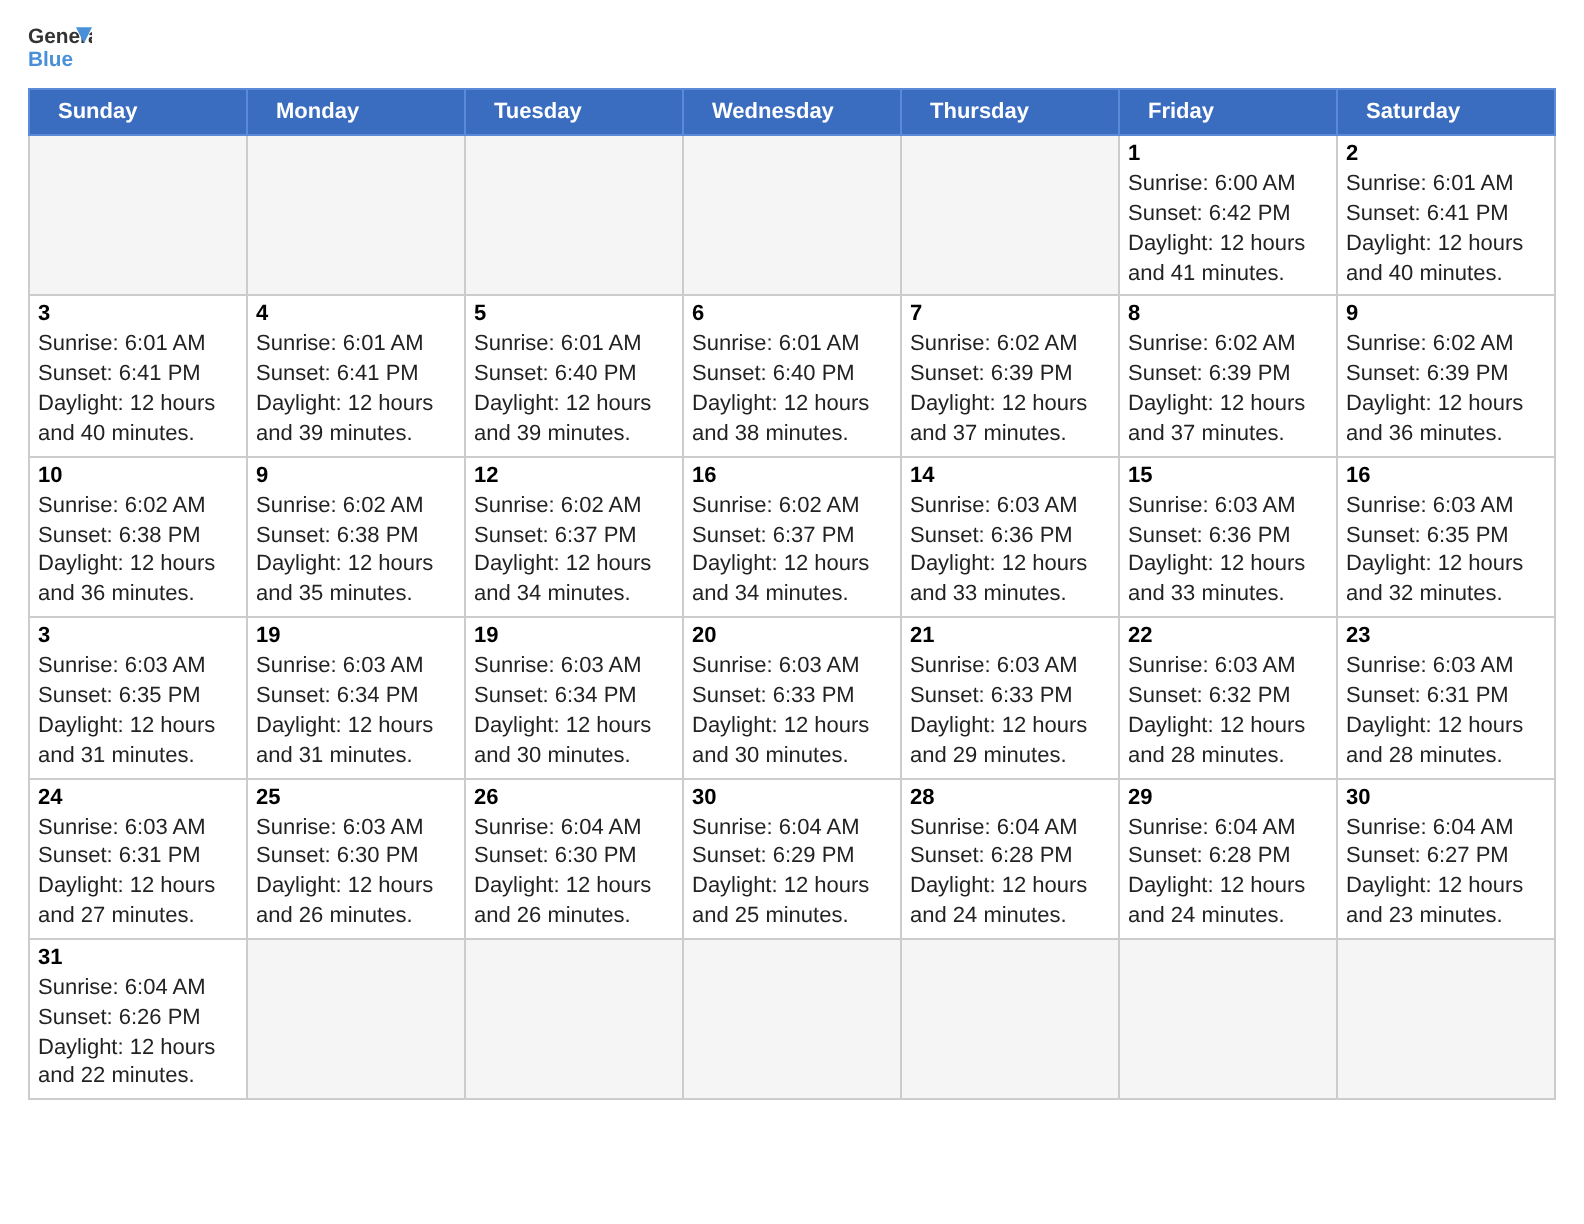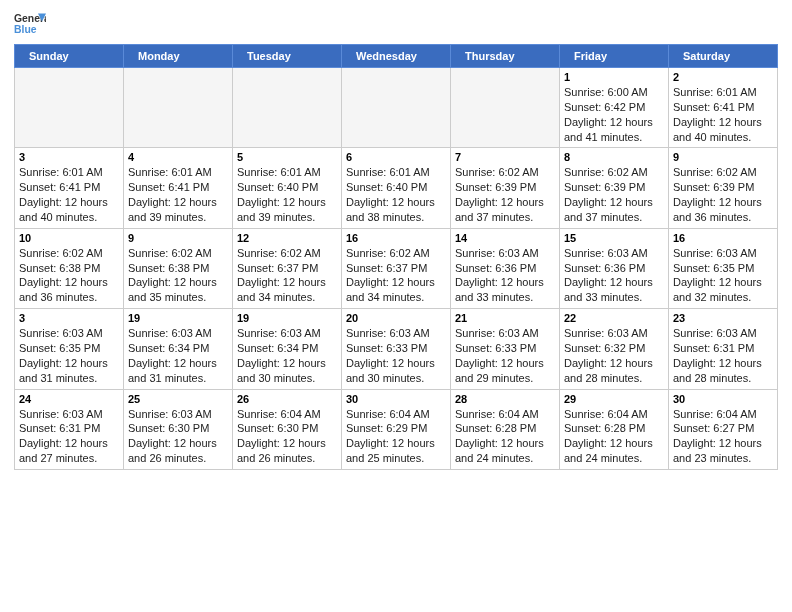--- a/index.html
+++ b/index.html
@@ -336,15 +336,30 @@
 and 24 minutes.</div>
           </td>
           <td>
             <span class="day-num">30</span>
             <div class="day-info" style="white-space: pre-line;">Sunrise: 6:04 AM
 Sunset: 6:27 PM
 Daylight: 12 hours
 and 23 minutes.</div>
           </td>
         </tr>
+        <tr class="last-row">
+          <td>
+            <span class="day-num">31</span>
+            <div class="day-info" style="white-space: pre-line;">Sunrise: 6:04 AM
+Sunset: 6:26 PM
+Daylight: 12 hours
+and 22 minutes.</div>
+          </td>
+          <td class="empty"></td>
+          <td class="empty"></td>
+          <td class="empty"></td>
+          <td class="empty"></td>
+          <td class="empty"></td>
+          <td class="empty"></td>
+        </tr>
       </tbody>
   </table>
 </div>
 
 </body></html>

